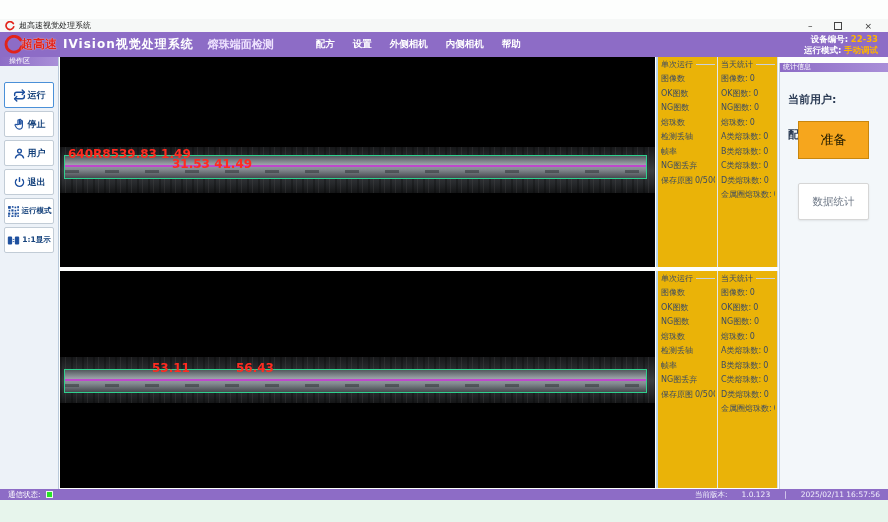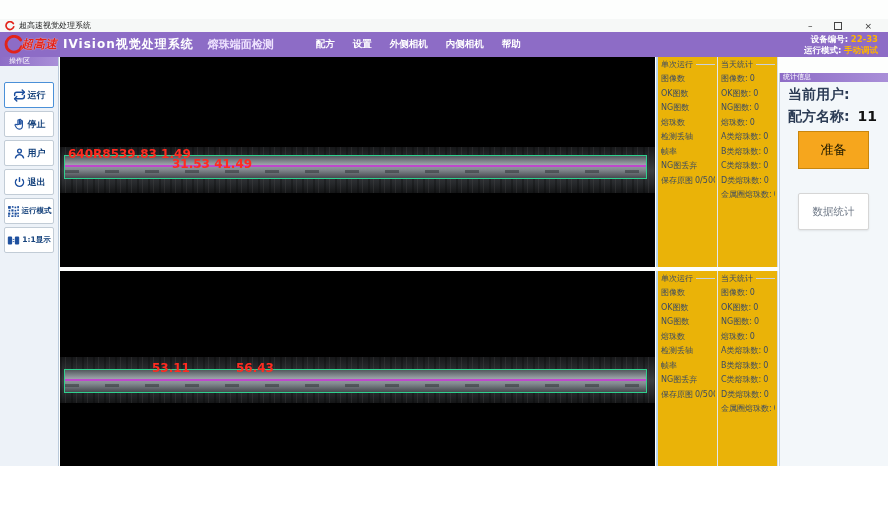--- a/index.html
+++ b/index.html
@@ -1,32 +1,32 @@
 <!DOCTYPE html>
 <html><head>
 <meta charset="utf-8">
 <style>
   html,body{margin:0;padding:0;background:#fff;}
-  .screen{position:relative;width:888px;height:466px;overflow:hidden;background:#fdfefd;
+  .screen{position:relative;width:888px;height:522px;overflow:hidden;background:#fdfefd;
     font-family:"DejaVu Sans","Liberation Sans",sans-serif;}
   .abs{position:absolute;}
 
   
   .titlebar{left:0;top:19px;width:888px;height:13px;background:#f6f8f7;border-bottom:1px solid #e2e6e4;
     display:flex;align-items:center;font-size:8px;color:#222;}
   .titlebar .appmark{width:10px;height:10px;margin:0 4px 0 5px;}
   .wincontrols{margin-left:auto;display:flex;align-items:center;gap:22px;margin-right:16px;color:#333;font-size:9px;}
   .wincontrols span{cursor:default;line-height:10px;}
   .restore-box{width:6px;height:6px;border:1px solid #444;display:inline-block;}
 
   
   .header{left:0;top:32px;width:888px;height:25px;background:#8d6cc6;display:flex;align-items:center;color:#fff;}
   .logo{display:flex;align-items:center;margin-left:4px;}
   .logo svg{width:20px;height:20px;}
-  .logo-text{color:#e2231a;font-weight:bold;font-style:italic;font-size:12px;letter-spacing:0;margin-left:-3px;
+  .logo-text{color:#e2231a;font-weight:bold;font-size:12px;letter-spacing:0;margin-left:-3px;
     text-shadow:0 0 1px #fff;}
   .app-title{font-size:12px;font-weight:bold;letter-spacing:1px;margin-left:6px;}
   .app-sub{font-size:11px;font-weight:bold;color:#efe3ff;margin-left:14px;text-align:right;}
   .menus{display:flex;gap:18px;margin-left:42px;font-size:9.5px;font-weight:bold;}
   .menus .menu-item{cursor:default;}
   .devinfo{margin-left:auto;margin-right:10px;font-size:8.5px;line-height:11px;text-align:right;}
   .devinfo .lab{color:#fff;font-weight:bold;}
   .devinfo .val{color:#ffb400;font-weight:bold;}
 
   
@@ -59,23 +59,23 @@
   .stats1{top:57px;height:210px;}
   .stats2{top:271px;height:217px;}
   .stat-col{flex:1;padding:2px 2px 0 3px;min-width:0;}
   .stat-col.first{border-right:1px solid #e0e6ee;}
   .group-title{display:flex;align-items:center;gap:3px;color:#3c4b63;font-size:8px;white-space:nowrap;margin-bottom:2px;}
   .group-title::after{content:"";flex:1;height:1px;background:#c9d2dd;}
   .srow{height:14.5px;line-height:14.5px;font-size:8px;color:#3c4b63;white-space:nowrap;overflow:hidden;}
   .srow .v{margin-left:2px;}
 
   
-  .info{left:779px;top:73px;width:109px;height:432px;background:#f3f7fa;border-left:1px solid #c5d2de;box-sizing:border-box;}
+  .info{left:779px;top:63px;width:109px;height:432px;background:#f3f7fa;border-left:1px solid #c5d2de;box-sizing:border-box;}
   .info-header{height:9px;background:linear-gradient(90deg,#8d6cc6,#a98fd8);color:#fff;font-size:7px;line-height:9px;padding-left:3px;}
-  .info-row{font-size:14px;color:#2c3c55;font-weight:bold;padding:4px 0 0 8px;white-space:nowrap;}
+  .info-row{font-size:11px;color:#2c3c55;font-weight:bold;padding:20px 0 0 8px;white-space:nowrap;}
   .info-row .v{color:#111;margin-left:3px;}
   .btn-ready{position:absolute;left:18px;top:58px;width:71px;height:38px;background:#f6a61d;border:1px solid #c8860d;
     color:#1f1a00;font-size:13px;display:flex;align-items:center;justify-content:center;cursor:default;box-sizing:border-box;}
   .btn-datastats{position:absolute;left:18px;top:120px;width:71px;height:37px;background:#fff;border:1px solid #d6d6d6;border-radius:2px;
     color:#707a88;font-size:10.5px;display:flex;align-items:center;justify-content:center;cursor:default;box-sizing:border-box;
     box-shadow:0 1px 2px rgba(0,0,0,.08);}
 
   
   .statusbar{left:0;top:489px;width:888px;height:11px;background:#8d6cc6;color:#fff;font-size:7.5px;
     display:flex;align-items:center;padding:0 8px;box-sizing:border-box;}
@@ -265,15 +265,25 @@
       <span class="v"></span>
     </div>
     <div class="info-row">
       <span>配方名称:</span>
       <span class="v">11</span>
     </div>
     <div class="btn-ready">准备</div>
     <div class="btn-datastats">数据统计</div>
   </div>
 
+  <div class="abs statusbar">
+    <span>通信状态:</span>
+    <span class="comm-dot"></span>
+    <div class="sb-right">
+      <span>当前版本:</span>
+      <span>1.0.123</span>
+      <span>|</span>
+      <span>2025/02/11  16:57:56</span>
+    </div>
+  </div>
 
   <div class="abs bottom-strip"></div>
 </div>
 
 </body></html>

